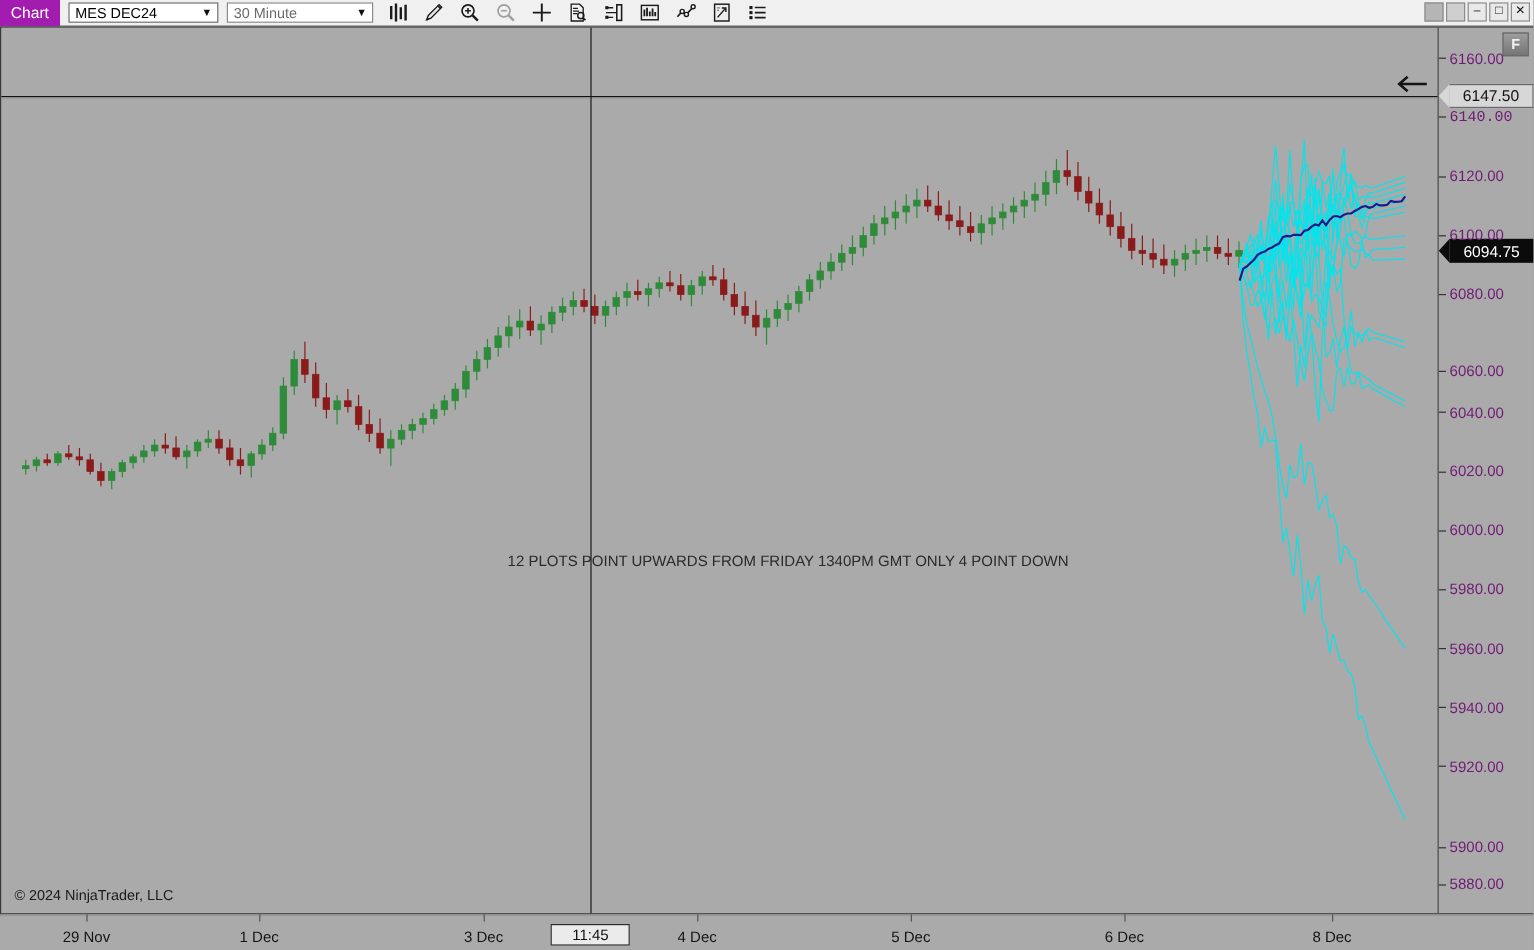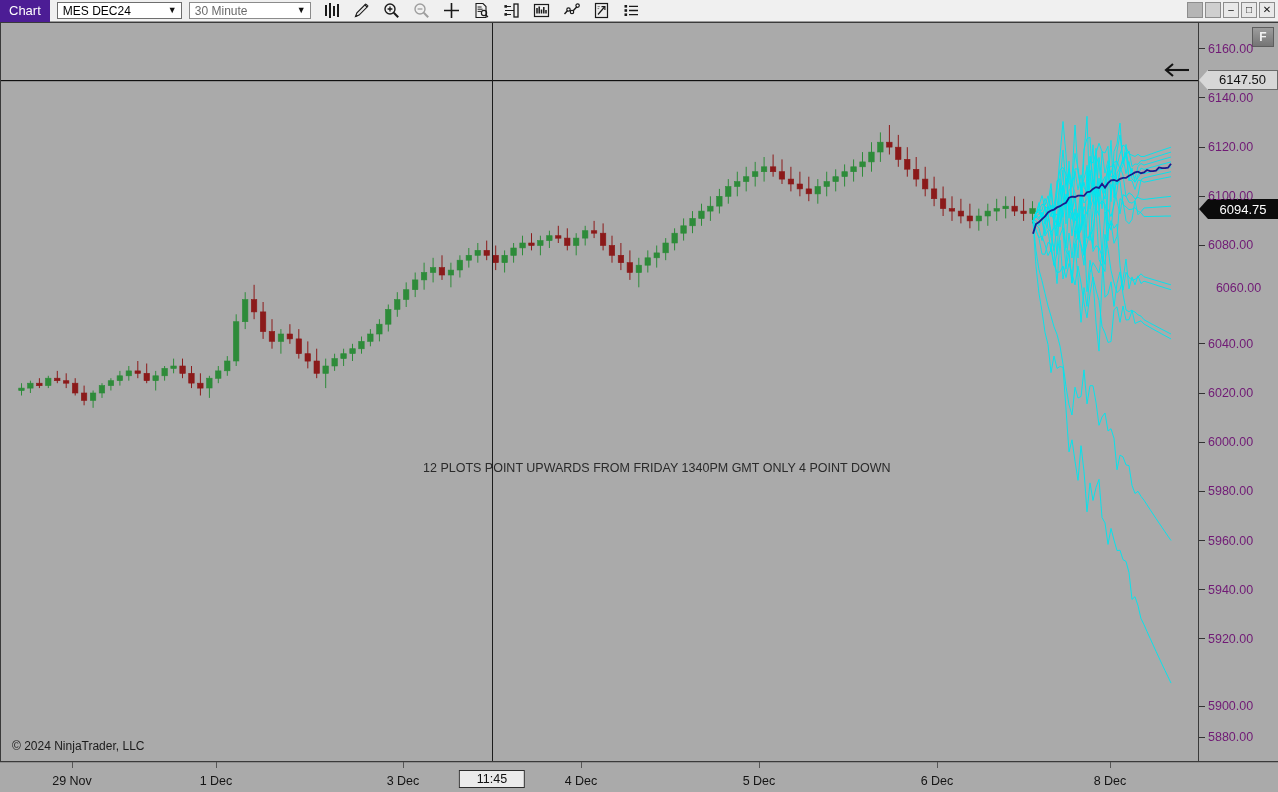--- a/index.html
+++ b/index.html
@@ -15,21 +15,21 @@
 
   
   #toolbar {
     position: absolute; left: 0; top: 0; width: 1278px; height: 22px;
     background: #f0f0f0;
     border-bottom: 1px solid #9b9b9b;
     display: flex; align-items: center;
   }
   #chart-tab {
     height: 22px; padding: 0 9px;
-    background: #4c1d95; color: #ffffff;
+    background: #a21caf; color: #ffffff;
     font-size: 13px; line-height: 22px;
     display: flex; align-items: center;
   }
   .tb-sel {
     height: 17px; margin-left: 7px;
     background: #ffffff; border: 1px solid #6e6e6e;
     display: flex; align-items: center;
     font-size: 12px; position: relative;
   }
   #sel-instrument { width: 125px; color: #000; }
@@ -559,37 +559,37 @@
     </div>
 
     <div id="pm-cur" class="pmarker" style="top: 176.229px;">
       <span class="tab"></span>
       <span class="body">6094.75</span>
     </div>
   <div class="ptick" style="top: 18.814px;">
         <span class="dash"></span>
         <span>6160.00</span>
       </div>
-      <div class="ptick" style="top: 67.9834px;">
+      <div class="ptick" style="top: 67.9834px; font-family: Liberation Mono, monospace;">
         <span class="dash"></span>
         <span>6140.00</span>
       </div>
       <div class="ptick" style="top: 117.153px;">
         <span class="dash"></span>
         <span>6120.00</span>
       </div>
       <div class="ptick" style="top: 166.322px;">
         <span class="dash"></span>
         <span>6100.00</span>
       </div>
       <div class="ptick" style="top: 215.492px;">
         <span class="dash"></span>
         <span>6080.00</span>
       </div>
-      <div class="ptick" style="top: 258px; flex-direction: column;">
+      <div class="ptick" style="top: 279px;">
         <span class="dash"></span>
         <span>6060.00</span>
       </div>
       <div class="ptick" style="top: 313.831px;">
         <span class="dash"></span>
         <span>6040.00</span>
       </div>
       <div class="ptick" style="top: 363px;">
         <span class="dash"></span>
         <span>6020.00</span>

